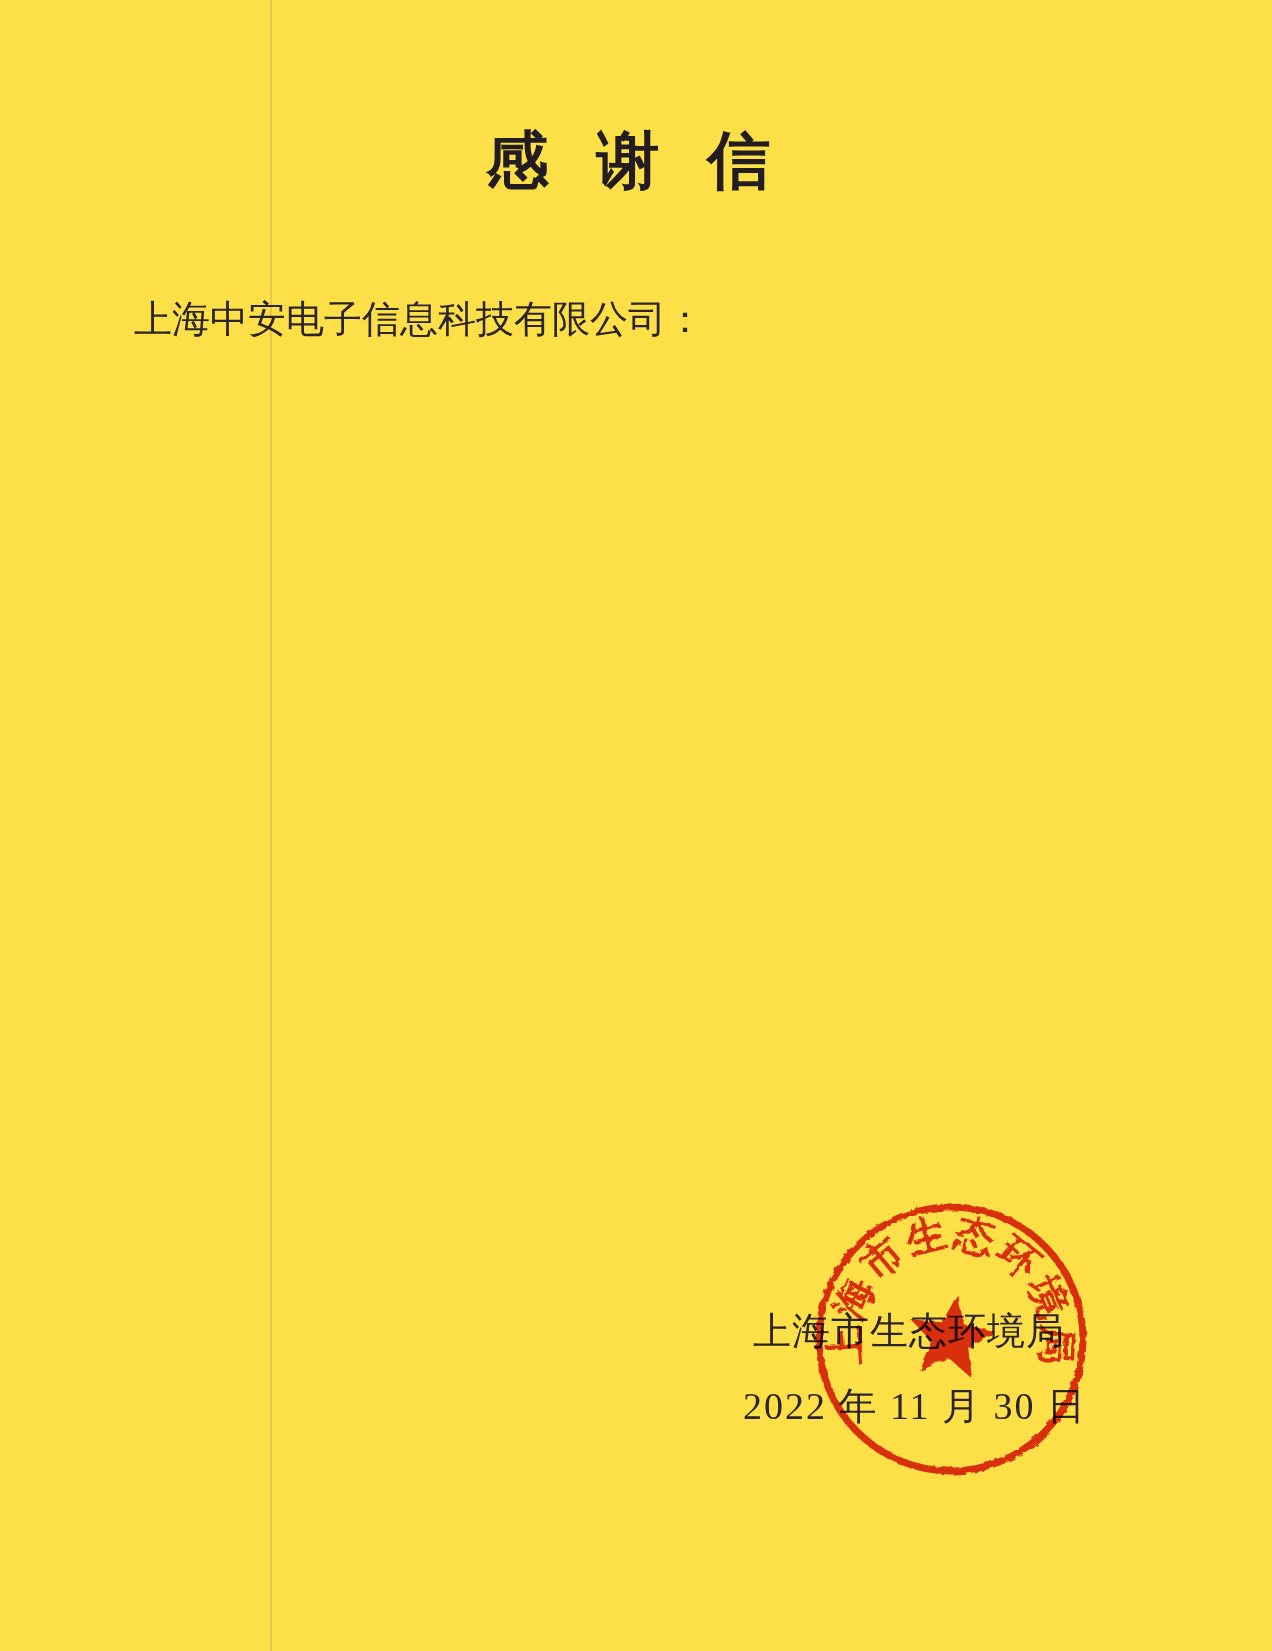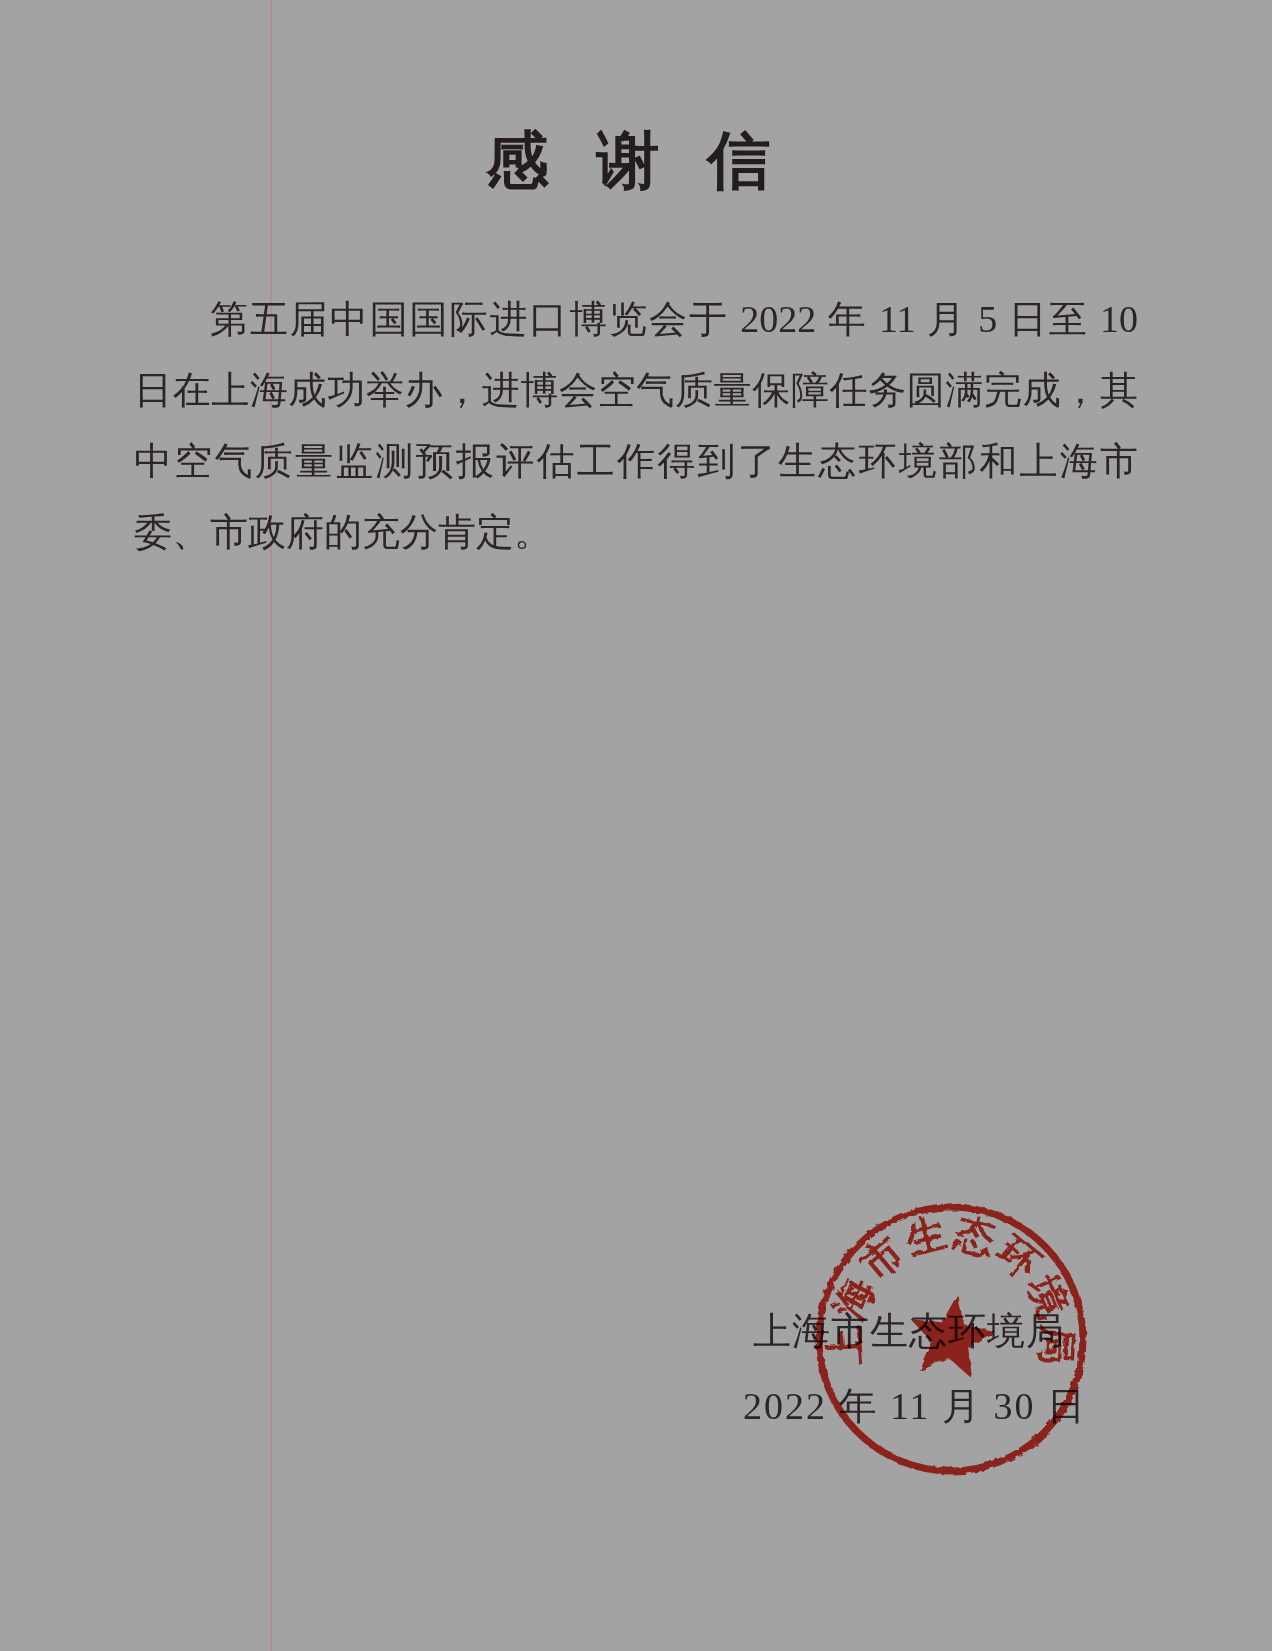--- a/index.html
+++ b/index.html
@@ -4,21 +4,21 @@
 <style>
   html, body { margin: 0; padding: 0; }
   body {
     width: 1272px; height: 1651px;
     font-family: "Liberation Serif", "DejaVu Serif", serif;
     overflow: hidden;
   }
   .page {
     position: relative;
     width: 1272px; height: 1651px;
-    background: #a3a3a3;
+    background: #fde047;
     color: #2b2428;
   }
   .crease {
     position: absolute;
     left: 270px; top: 0;
     width: 2px; height: 100%;
     background: rgba(193, 84, 116, 0.22);
   }
   .title {
     position: absolute;
@@ -70,21 +70,21 @@
 </head>
 <body>
 
 <div class="page">
 
   <div class="crease"></div>
 
   <div class="title">感 谢 信</div>
 
   <div class="letter-content">
-    <p class="para">第五届中国国际进口博览会于 2022 年 11 月 5 日至 10 日在上海成功举办，进博会空气质量保障任务圆满完成，其中空气质量监测预报评估工作得到了生态环境部和上海市委、市政府的充分肯定。</p>
+    <p class="salutation">上海中安电子信息科技有限公司：</p>
   </div>
 
   <div class="signature-block">
     <div class="signature-org">上海市生态环境局</div>
     <div class="signature-date">2022 年 11 月 30 日</div>
   </div>
 
   <svg class="stamp" viewBox="0 0 300 300" xmlns="http://www.w3.org/2000/svg">
     <defs>
       <filter id="rough" x="-10%" y="-10%" width="120%" height="120%">

